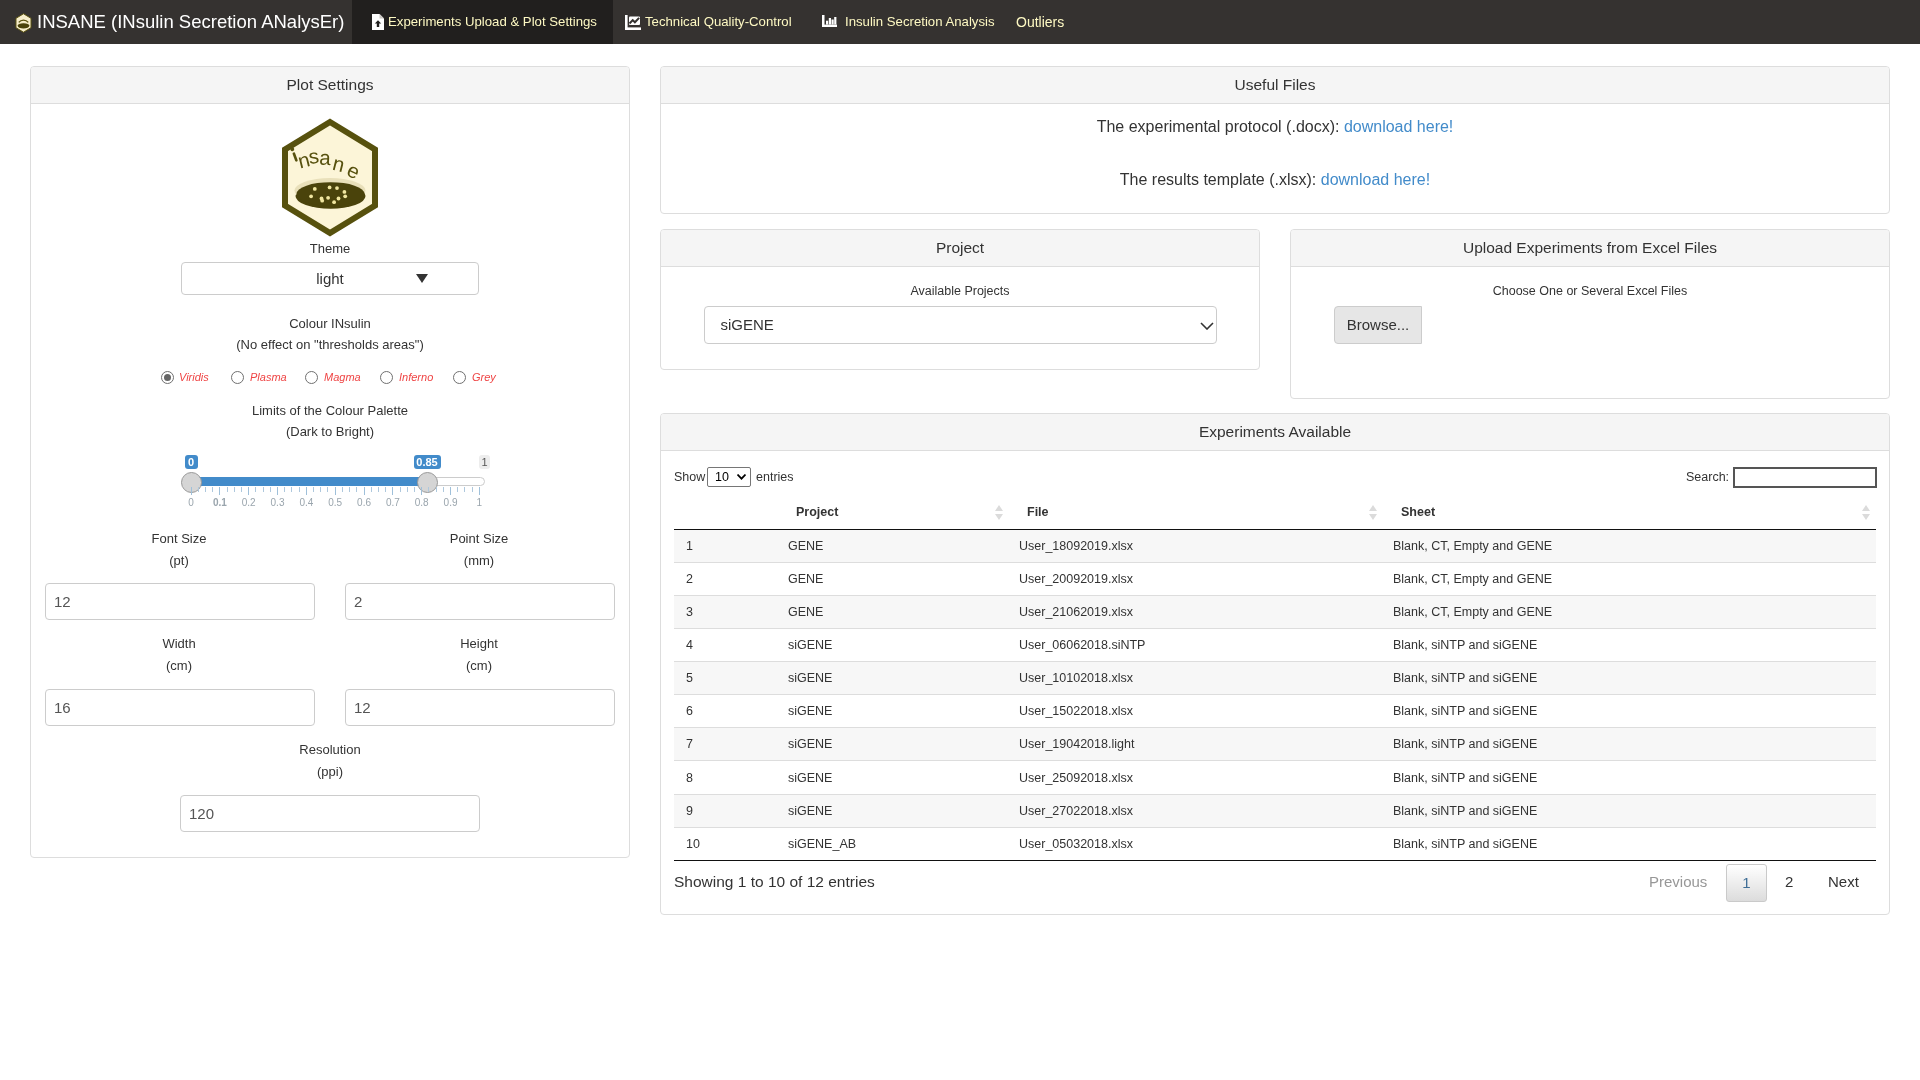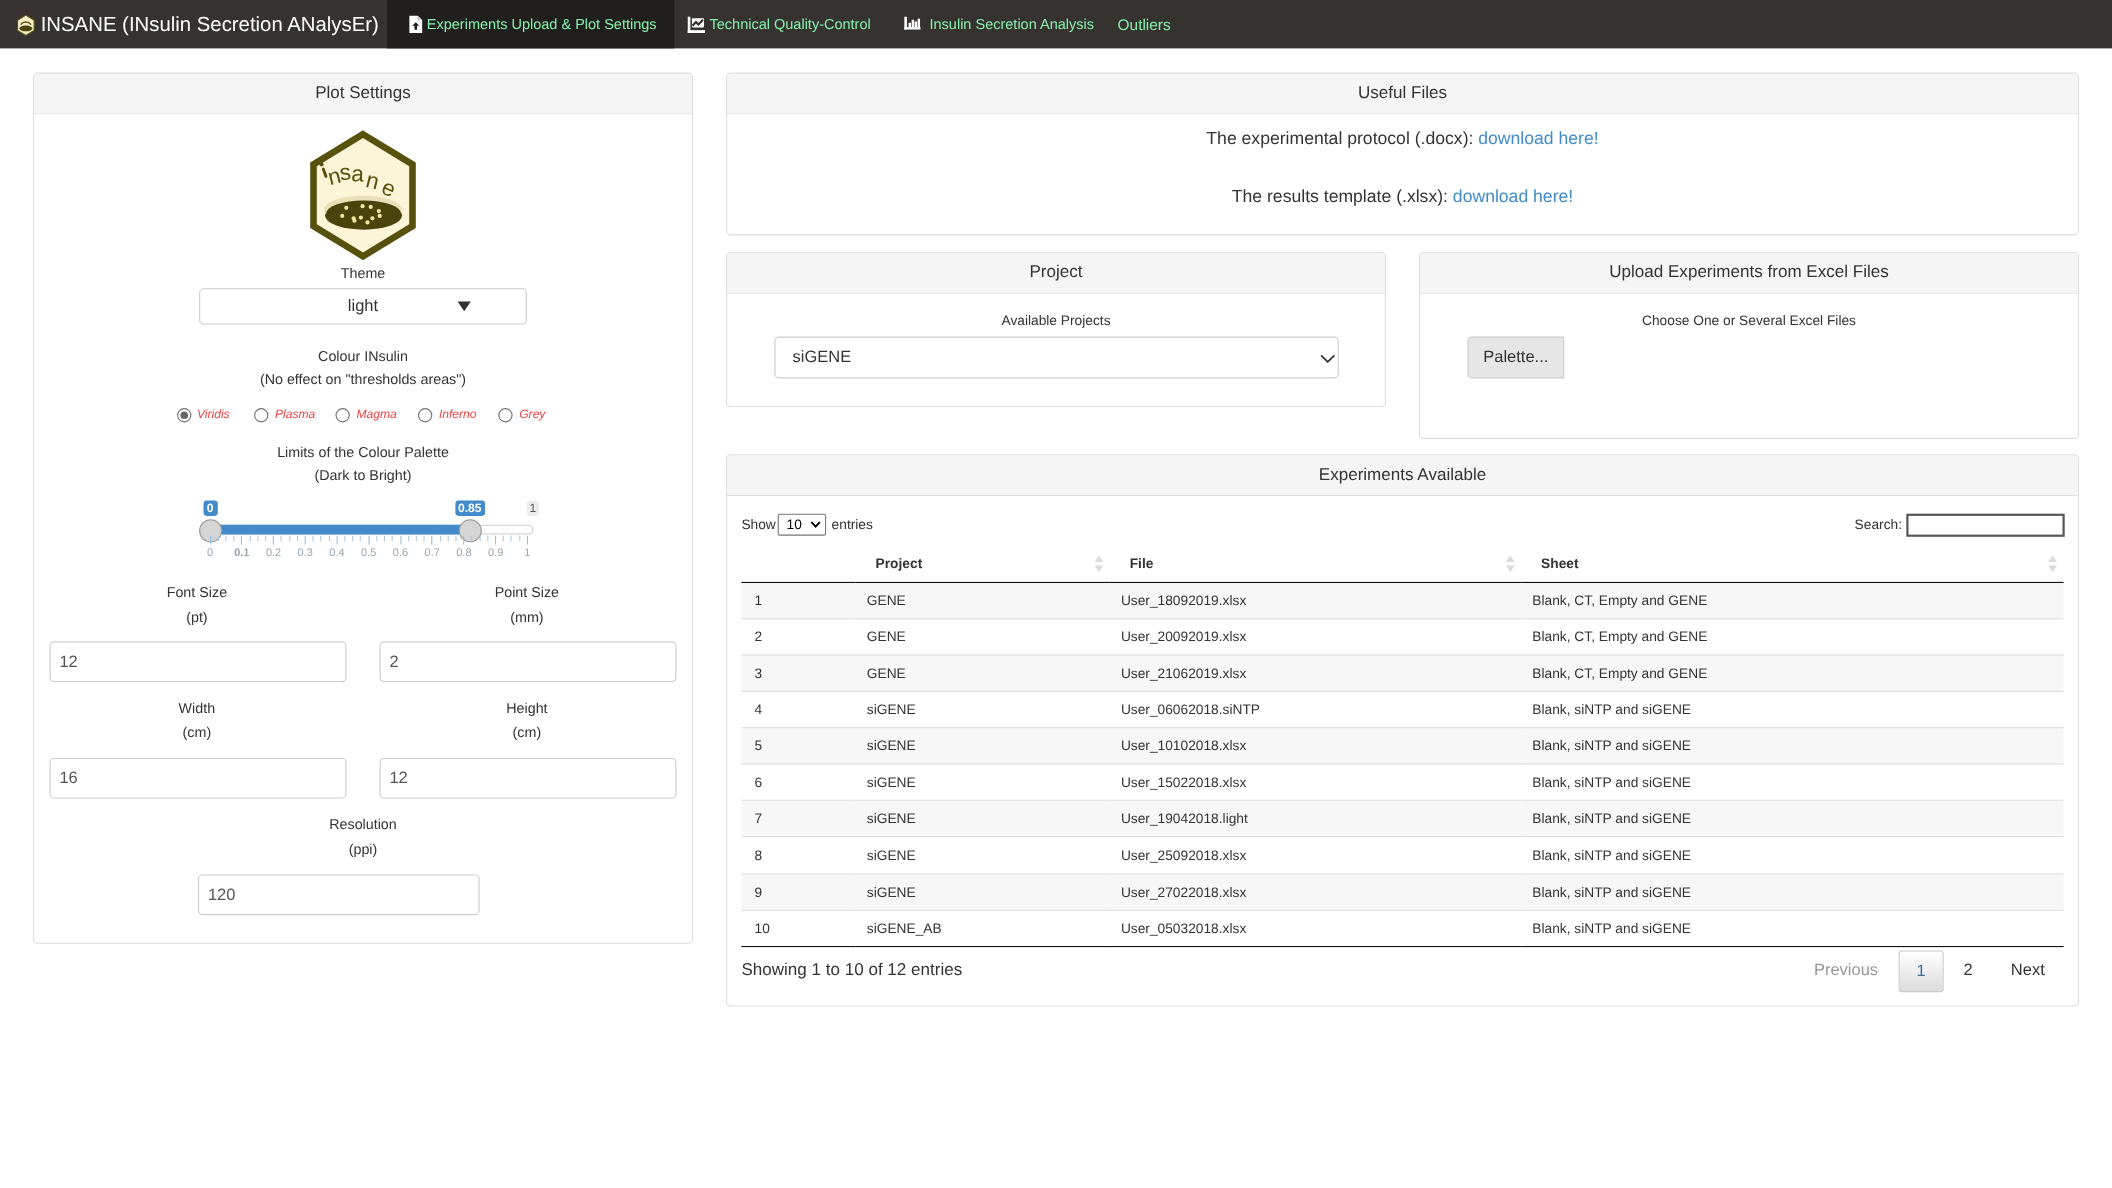--- a/index.html
+++ b/index.html
@@ -5,21 +5,21 @@
 html,body{margin:0;padding:0;width:1920px;height:1080px;background:#fff;
 font-family:"Liberation Sans",sans-serif;color:#333;overflow:hidden;}
 .ab{position:absolute;}
 .panel{position:absolute;border:1px solid #ddd;border-radius:4px;background:#fff;box-sizing:border-box;}
 .hd{position:absolute;left:0;right:0;top:0;height:36px;background:#f5f5f5;border-bottom:1px solid #ddd;
 border-radius:3px 3px 0 0;text-align:center;line-height:36px;font-size:15.5px;color:#333;}
 .lbl{position:absolute;left:0;width:100%;text-align:center;color:#333;font-size:13px;line-height:21px;}
 .inp{position:absolute;border:1px solid #ccc;border-radius:4px;background:#fff;box-sizing:border-box;
 font-size:15px;color:#555;line-height:35px;padding-left:8px;}
 #nav{position:absolute;left:0;top:0;width:1920px;height:44px;background:#353230;}
-#nav .tx{position:absolute;color:#86efac;font-size:13.2px;line-height:44px;top:0;white-space:nowrap;}
+#nav .tx{position:absolute;color:#fef9c3;font-size:13.2px;line-height:44px;top:0;white-space:nowrap;}
 .radio{position:absolute;width:13px;height:13px;border:1px solid #707070;border-radius:50%;background:#fff;box-sizing:border-box;}
 .radio.on:after{content:"";position:absolute;left:2px;top:2px;width:7px;height:7px;border-radius:50%;background:#666;}
 .rlbl{position:absolute;font-size:11px;line-height:21px;color:#ef4444;white-space:nowrap;font-style:italic;}
 a.lnk{color:#428bca;text-decoration:none;}
 </style>
 </head>
 <body>
 
 <div id="nav">
   <svg class="ab" style="left:15px;top:13px" width="17" height="20" viewBox="0 0 104 119">
@@ -181,21 +181,21 @@
   <div class="inp" style="left:14px;top:516px;width:270px;height:37px;">12</div>
   <div class="inp" style="left:314px;top:516px;width:270px;height:37px;">2</div>
   <div class="lbl" style="top:566px;left:-151px;">Width</div>
   <div class="lbl" style="top:587.5px;left:-151px;">(cm)</div>
   <div class="lbl" style="top:566px;left:149px;">Height</div>
   <div class="lbl" style="top:587.5px;left:149px;">(cm)</div>
   <div class="inp" style="left:14px;top:622px;width:270px;height:37px;">16</div>
   <div class="inp" style="left:314px;top:622px;width:270px;height:37px;">12</div>
   <div class="lbl" style="top:672px;">Resolution</div>
   <div class="lbl" style="top:693.5px;">(ppi)</div>
-  <div class="inp" style="left:149px;top:728px;width:256px;height:37px;">120</div>
+  <div class="inp" style="left:149px;top:728px;width:300px;height:37px;">120</div>
 </div>
 
 <div class="panel" style="left:660px;top:66px;width:1230px;height:148px;padding-left:34px;">
   <div class="hd">Useful Files</div>
   <div class="lbl" style="top:49px;font-size:16px;line-height:22px;">The experimental protocol (.docx): <a class="lnk">download here!</a></div>
   <div class="lbl" style="top:102px;font-size:16px;line-height:22px;">The results template (.xlsx): <a class="lnk">download here!</a></div>
 </div>
 
 <div class="panel" style="left:660px;top:229px;width:600px;height:141px;">
   <div class="hd">Project</div>
@@ -205,21 +205,21 @@
   <svg class="ab" style="left:539px;top:92px" width="14" height="8" viewBox="0 0 14 8">
     <path d="M1,1 L7,7 L13,1" stroke="#333" stroke-width="1.6" fill="none"></path>
   </svg>
 </div>
 
 <div class="panel" style="left:1290px;top:229px;width:600px;height:170px;">
   <div class="hd">Upload Experiments from Excel Files</div>
   <div class="lbl" style="top:51px;font-size:12.5px;">Choose One or Several Excel Files</div>
   <div class="ab" style="left:43px;top:75.7px;width:513px;height:38px;box-sizing:border-box;">
     <div class="ab" style="left:0;top:0;width:88px;height:38px;background:#e6e6e6;border:1px solid #ccc;
-         border-radius:4px 0 0 4px;box-sizing:border-box;font-size:15px;color:#333;text-align:center;line-height:36px;">Palette...</div>
+         border-radius:4px 0 0 4px;box-sizing:border-box;font-size:15px;color:#333;text-align:center;line-height:36px;">Browse...</div>
   </div>
 </div>
 
 <div class="panel" style="left:660px;top:413px;width:1230px;height:502px;">
   <div class="hd">Experiments Available</div>
   <div class="ab" style="left:13px;top:54px;font-size:12.5px;line-height:19px;color:#333;">Show</div>
   <div class="ab" style="left:46px;top:53px;width:44px;height:20px;border:1px solid #767676;border-radius:2px;
        box-sizing:border-box;font-size:12.5px;line-height:18px;color:#000;padding-left:7px;">10
     <svg class="ab" style="left:29px;top:6px" width="9" height="6" viewBox="0 0 9 6">
       <path d="M0.5,0.5 L4.5,4.7 L8.5,0.5" stroke="#000" stroke-width="1.7" fill="none"></path>

